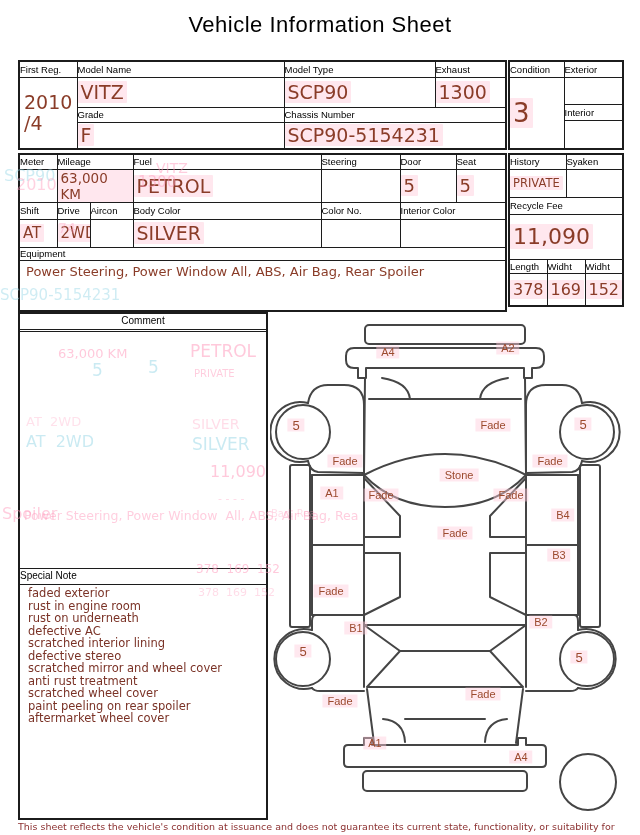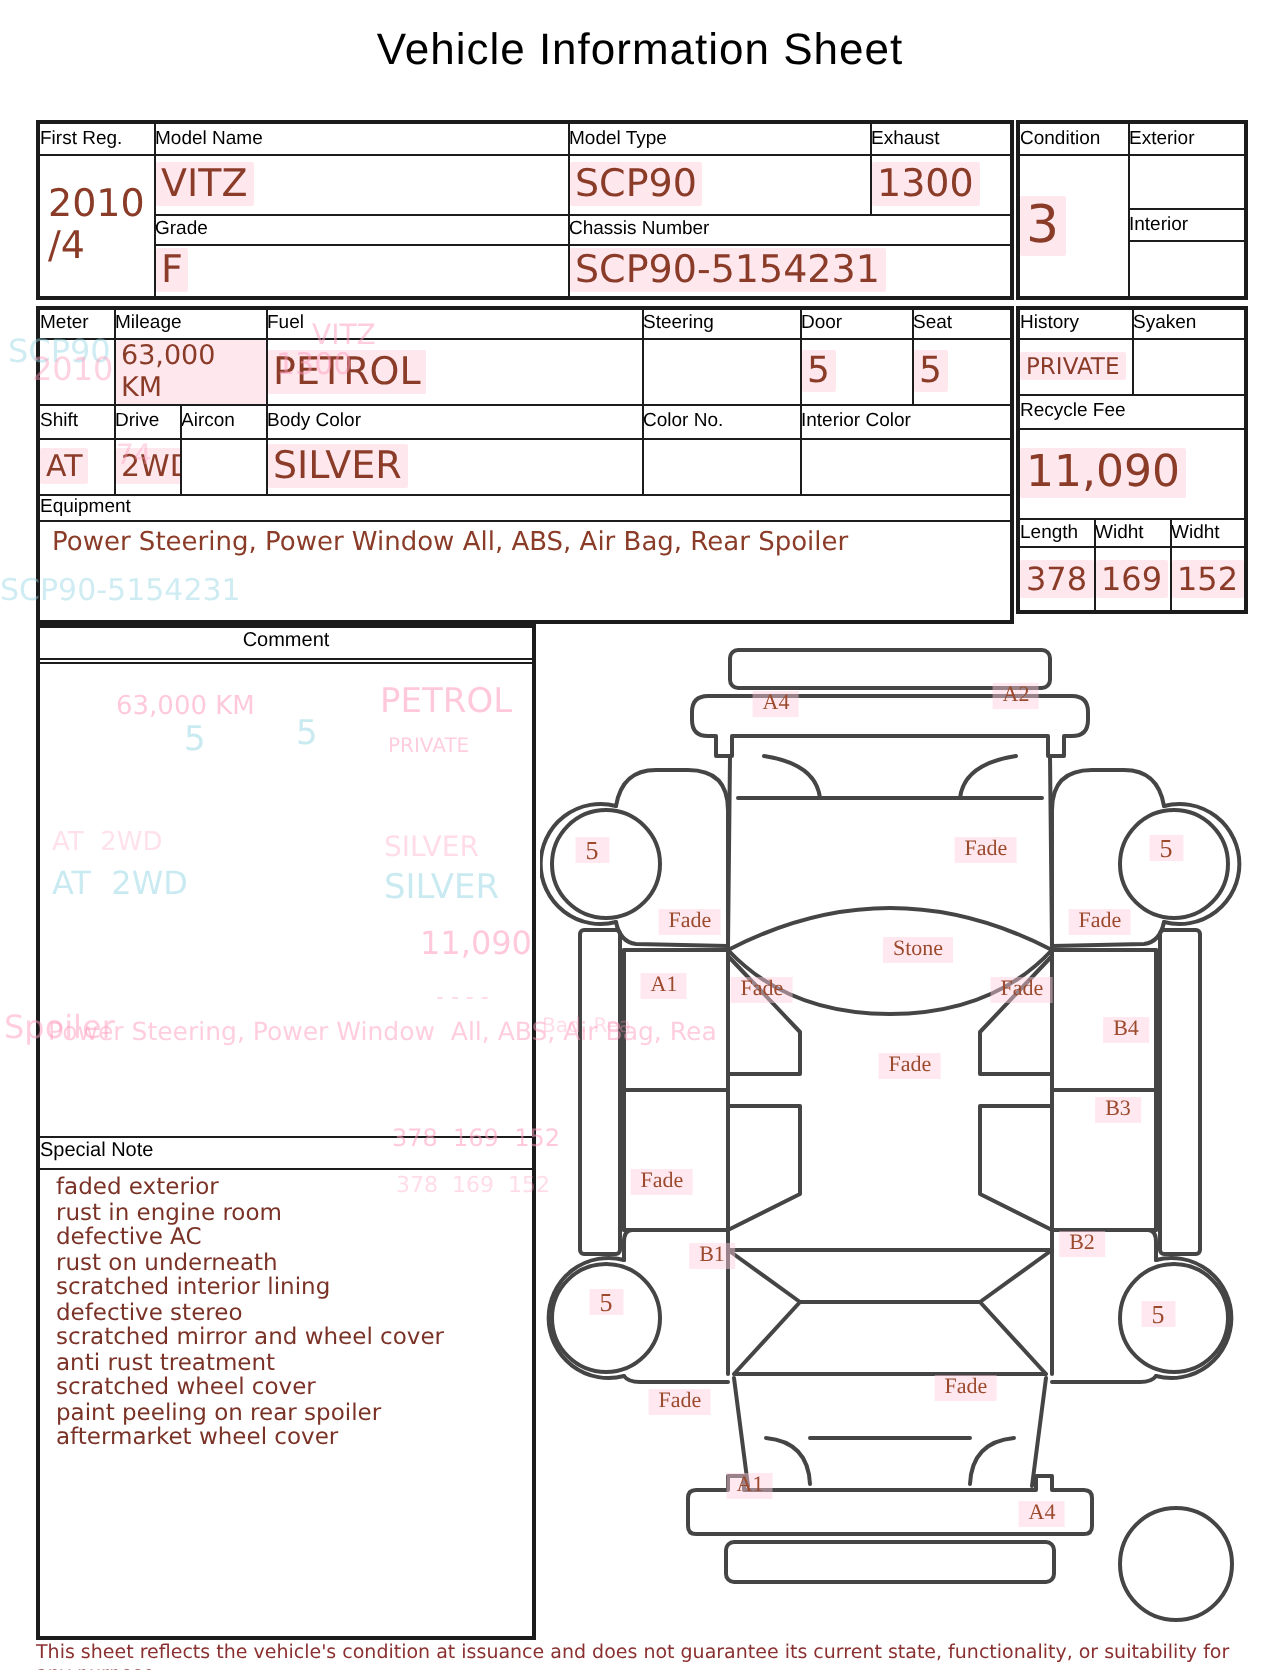--- a/index.html
+++ b/index.html
@@ -26,21 +26,21 @@
   .chdr{height:15px;line-height:14px;text-align:center;font-size:10px;
         border-bottom:3px double #1c1c1c;}
   .snhdr{position:absolute;left:0;right:0;top:254px;height:15px;line-height:14px;
          font-size:10px;border-top:1.5px solid #1c1c1c;
          border-bottom:1.5px solid #1c1c1c;}
   .notes{position:absolute;left:8px;top:273px;right:3px;color:#7a3226;
          font-size:11.5px;line-height:12.5px;font-family:"DejaVu Sans",sans-serif;}
   .diagram{position:absolute;left:270px;top:315px;width:370px;height:505px;}
   .dlabel{position:absolute;transform:translate(-50%,-50%);font-size:11px;color:#9c4a2e;
           background:rgba(255,203,219,.45);padding:0 5px;white-space:nowrap;line-height:13px;
-          font-family:Liberation Serif, serif;}
+          font-family:Liberation Sans, sans-serif;}
   .ghost{position:absolute;white-space:pre;pointer-events:none;z-index:6;
          font-family:"DejaVu Sans",sans-serif;}
   .gp{color:#ff9dbe}.gb{color:#96d6e6}
   .disclaimer{position:absolute;left:18px;top:821px;width:615px;font-size:9.5px;
               color:#8b3030;font-family:"DejaVu Sans",sans-serif;}
 </style>
 </head>
 <body>
 
 <div class="page">
@@ -188,22 +188,22 @@
     </tr>
   </tbody>
     </table>
 
   <div class="cbox">
     <div class="chdr">Comment</div>
     <div class="snhdr">Special Note</div>
     <div class="notes">
         <div>faded exterior</div>
         <div>rust in engine room</div>
+        <div>rust on underneath</div>
         <div>defective AC</div>
-        <div>rust on underneath</div>
         <div>scratched interior lining</div>
         <div>defective stereo</div>
         <div>scratched mirror and wheel cover</div>
         <div>anti rust treatment</div>
         <div>scratched wheel cover</div>
         <div>paint peeling on rear spoiler</div>
         <div>aftermarket wheel cover</div>
       </div>
   </div>
 

